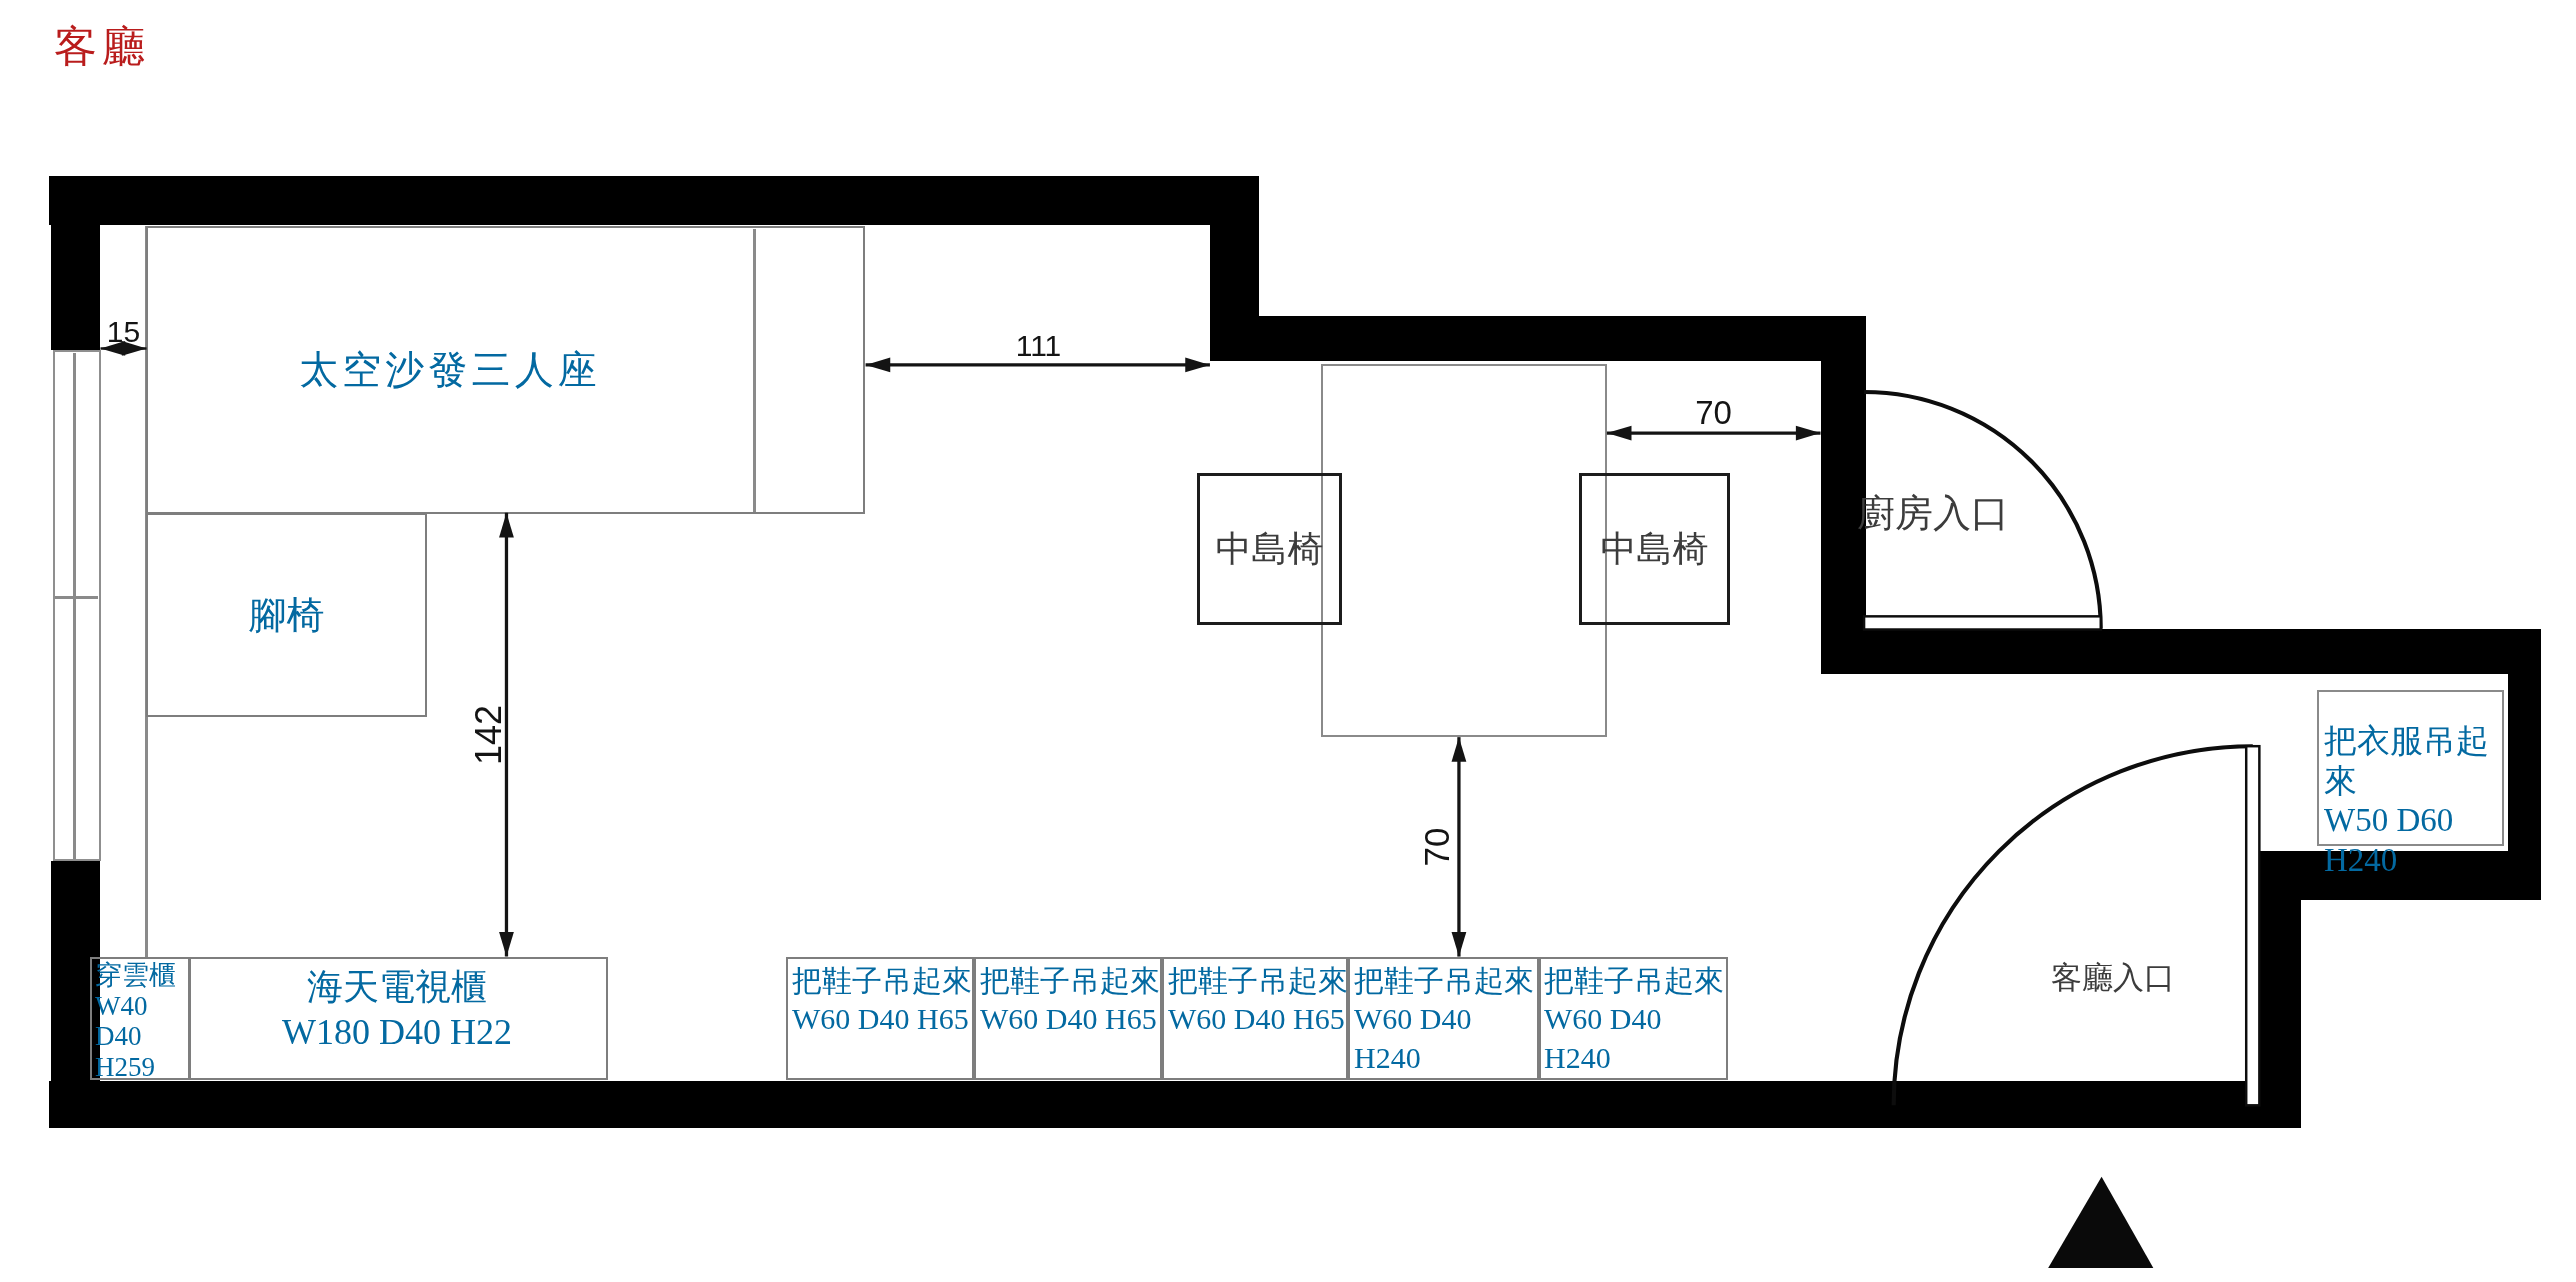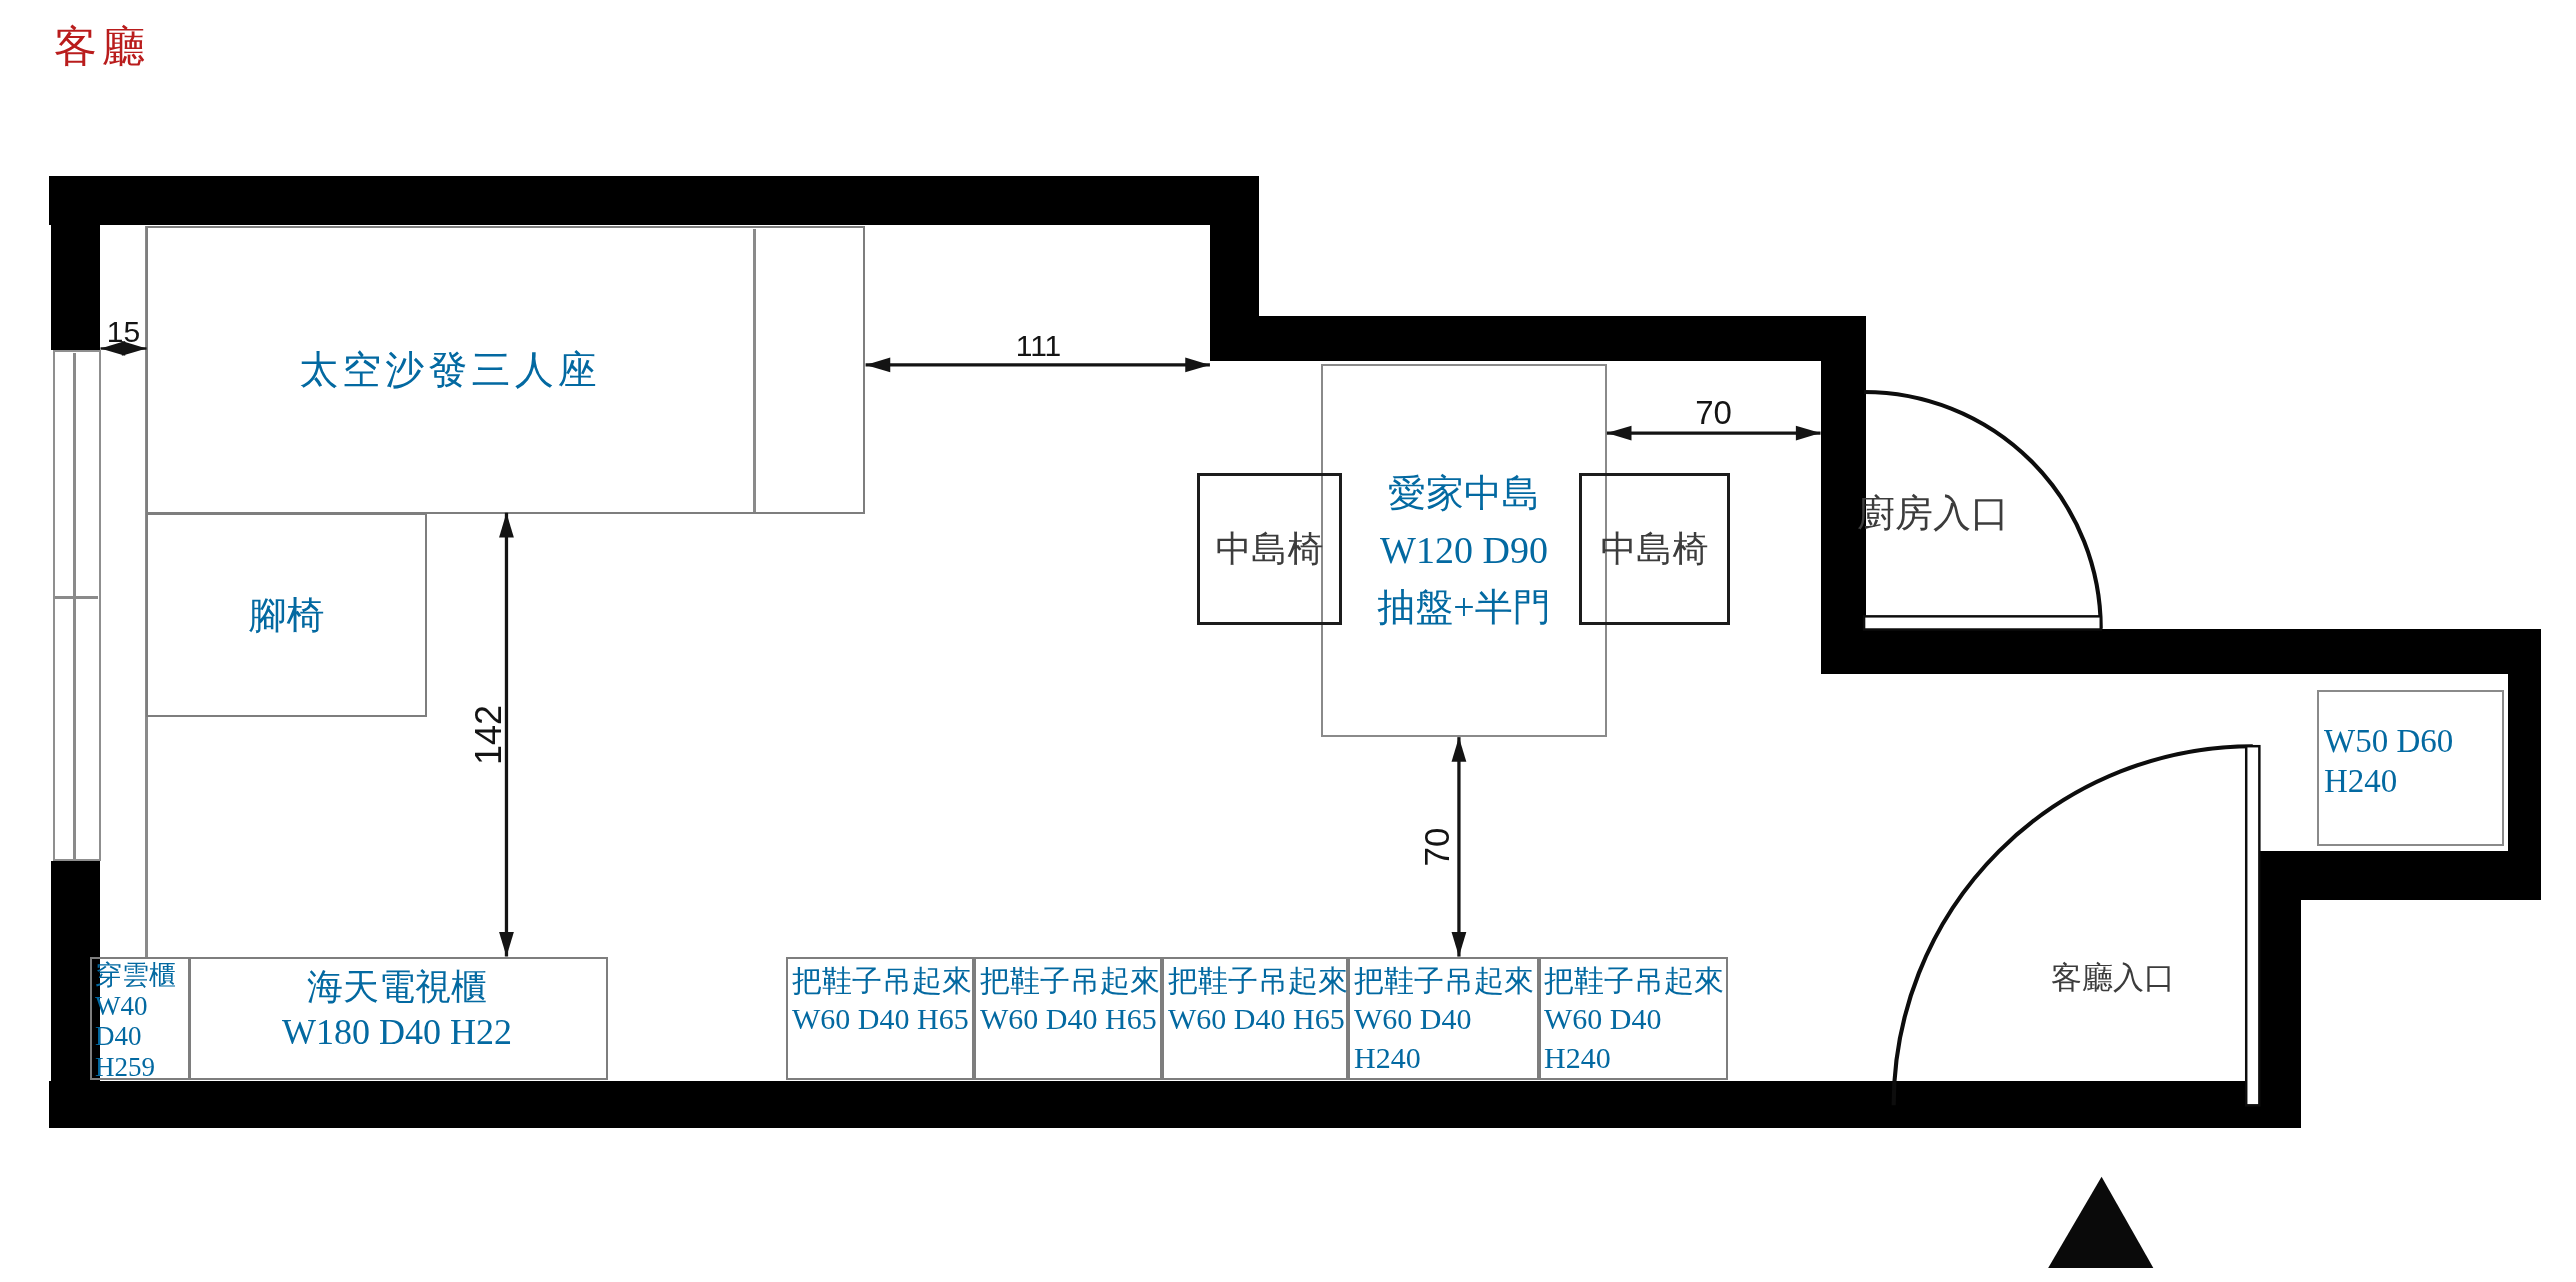--- a/index.html
+++ b/index.html
@@ -56,25 +56,20 @@
   <div class="thinline" style="left:145px;top:226px;width:2.5px;height:731px"></div>
 
   <div class="box" style="left:146px;top:226px;width:719px;height:288px"></div>
   <div class="thinline" style="left:753px;top:229px;width:2.5px;height:283px"></div>
   <div class="lbl" style="left:146px;top:226px;width:608px;height:288px;font-size:39px;letter-spacing:4.1px">太空沙發三人座</div>
 
   <div class="box" style="left:146px;top:513px;width:281px;height:204px"></div>
   <div class="lbl" style="left:146px;top:513px;width:281px;height:204px;font-size:38px">腳椅</div>
 
   <div class="box" style="left:1321px;top:364px;width:286px;height:373px;border-color:#8a8a8a"></div>
-  <div class="lbl col" style="left:1321px;top:364px;width:286px;height:373px;font-size:38px">
-    <div>愛家中島</div>
-    <div>W120 D90</div>
-    <div>抽盤+半門</div>
-  </div>
   <div class="box dark" style="left:1197px;top:473px;width:145px;height:152px"></div>
   <div class="lbl dark" style="left:1197px;top:473px;width:145px;height:152px;font-size:36px">中島椅</div>
   <div class="box dark" style="left:1579px;top:473px;width:151px;height:152px"></div>
   <div class="lbl dark" style="left:1579px;top:473px;width:151px;height:152px;font-size:36px">中島椅</div>
 
   <div class="box" style="left:90px;top:957px;width:100px;height:123px"></div>
   <div class="lbl topleft col" style="left:95px;top:960px;width:95px;height:123px;font-size:27px;line-height:1.13;align-items:flex-start;justify-content:flex-start">
     <div>穿雲櫃</div>
     <div>W40</div>
     <div>D40</div>
@@ -108,20 +103,21 @@
     <div>W60 D40 H240</div>
   </div>
   <div class="box" style="left:1539px;top:957px;width:189px;height:123px"></div>
   <div class="lbl topleft col" style="left:1544px;top:962px;width:183px;height:115px;font-size:30px;line-height:1.28;align-items:flex-start;justify-content:flex-start">
     <div>把鞋子吊起來</div>
     <div>W60 D40 H240</div>
   </div>
 
   <div class="box" style="left:2317px;top:690px;width:187px;height:156px;border-color:#8a8a8a"></div>
   <div class="lbl topleft col" style="left:2324px;top:722px;width:177px;height:99px;font-size:33px;line-height:1.2;align-items:flex-start;justify-content:flex-start">
+    <div>把衣服吊起來</div>
     <div>W50 D60 H240</div>
   </div>
 
   <div class="lbl dark" style="left:1867px;top:493px;width:132px;height:41px;font-size:38px">廚房入口</div>
   <div class="lbl dark" style="left:2043px;top:958px;width:140px;height:41px;font-size:31px">客廳入口</div>
 
   <div class="dim" style="left:97px;top:316px;width:53px;height:31px;font-size:30px">15</div>
   <div class="dim" style="left:989px;top:330px;width:99px;height:31px;font-size:30px">111</div>
   <div class="dim" style="left:1664px;top:397px;width:99px;height:31px;font-size:33px">70</div>
   <div class="dim rot" style="left:449px;top:717px;width:79px;height:36px;font-size:36px">142</div>

